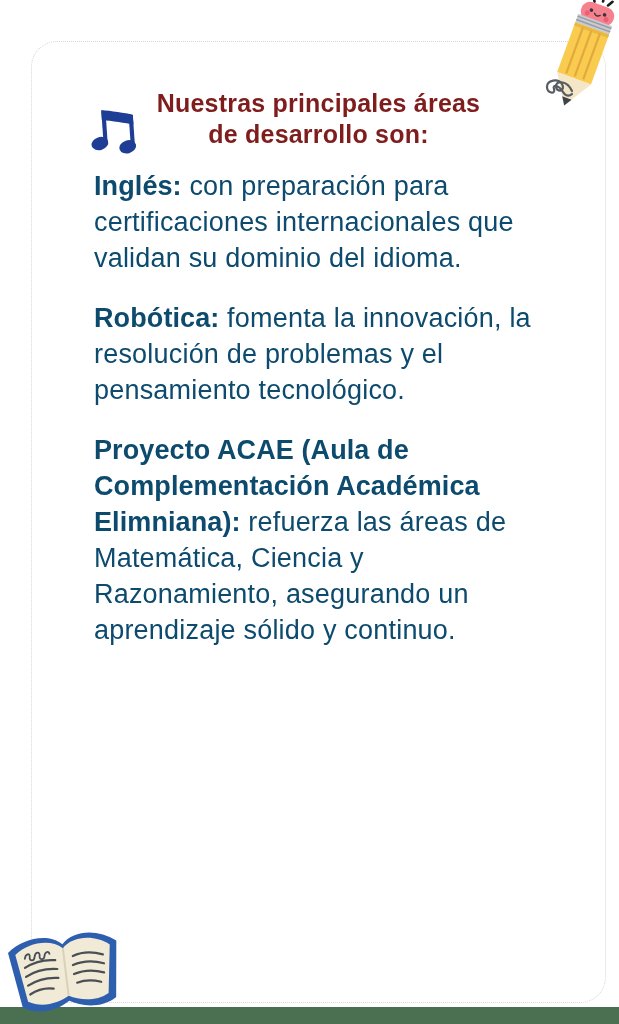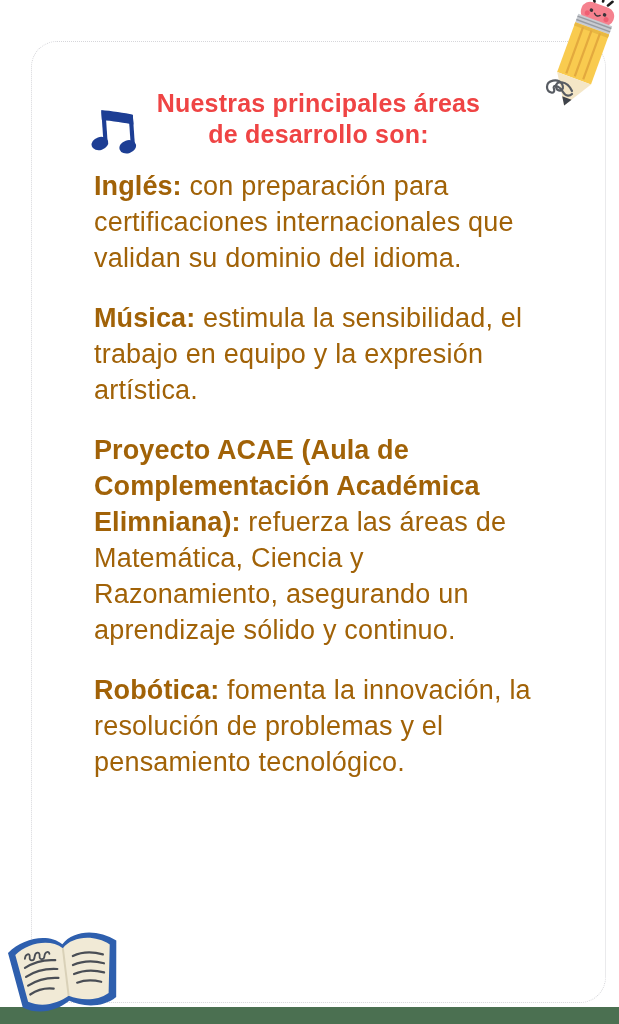--- a/index.html
+++ b/index.html
@@ -25,33 +25,33 @@
   
   .heading-row{
     position:absolute;top:46px;left:0;right:0;
     text-align:center;
   }
   .page-title{
     margin:0;
     font-size:25px;
     line-height:31px;
     font-weight:700;
-    color:#ef4444;
+    color:#7f1d1d;
     white-space:pre-line;
     letter-spacing:0.2px;
   }
   .music-note{
     position:absolute;left:55px;top:16px;
     width:54px;height:50px;
   }
 
   
   .body-text{
     position:absolute;top:126px;left:62px;width:478px;
-    color:#a16207;
+    color:#0c4a6e;
   }
   .para{
     margin:0 0 24px 0;
     font-size:27px;
     line-height:36px;
     letter-spacing:0.2px;
   }
   .para .lead{font-weight:700;white-space:pre-line;letter-spacing:0.1px;}
   .para .rest{font-weight:400;white-space:pre-line;}
 
@@ -102,32 +102,29 @@
         </g>
       </svg>
       <h1 class="page-title">Nuestras principales áreas
 de desarrollo son:</h1>
     </div>
 
     <div class="body-text">
       <p class="para"><span class="lead">Inglés:</span><span class="rest"> con preparación para
 certificaciones internacionales que
 validan su dominio del idioma.</span></p>
-      <p class="para"><span class="lead">Música:</span><span class="rest"> estimula la sensibilidad, el
-trabajo en equipo y la expresión
-artística.</span></p>
+      <p class="para"><span class="lead">Robótica:</span><span class="rest"> fomenta la innovación, la
+resolución de problemas y el
+pensamiento tecnológico.</span></p>
       <p class="para"><span class="lead">Proyecto ACAE (Aula de
 Complementación Académica
 Elimniana):</span><span class="rest"> refuerza las áreas de
 Matemática, Ciencia y
 Razonamiento, asegurando un
 aprendizaje sólido y continuo.</span></p>
-      <p class="para"><span class="lead">Robótica:</span><span class="rest"> fomenta la innovación, la
-resolución de problemas y el
-pensamiento tecnológico.</span></p>
     </div>
 
   </div>
 
   <svg class="pencil" viewBox="0 0 100 120" aria-hidden="true">
     <g transform="rotate(20 50 55)">
 
       <g stroke="#1d1d1d" stroke-width="2.6" stroke-linecap="round">
         <line x1="40" y1="0" x2="43" y2="5"></line>
         <line x1="50" y1="-4" x2="51" y2="2"></line>

